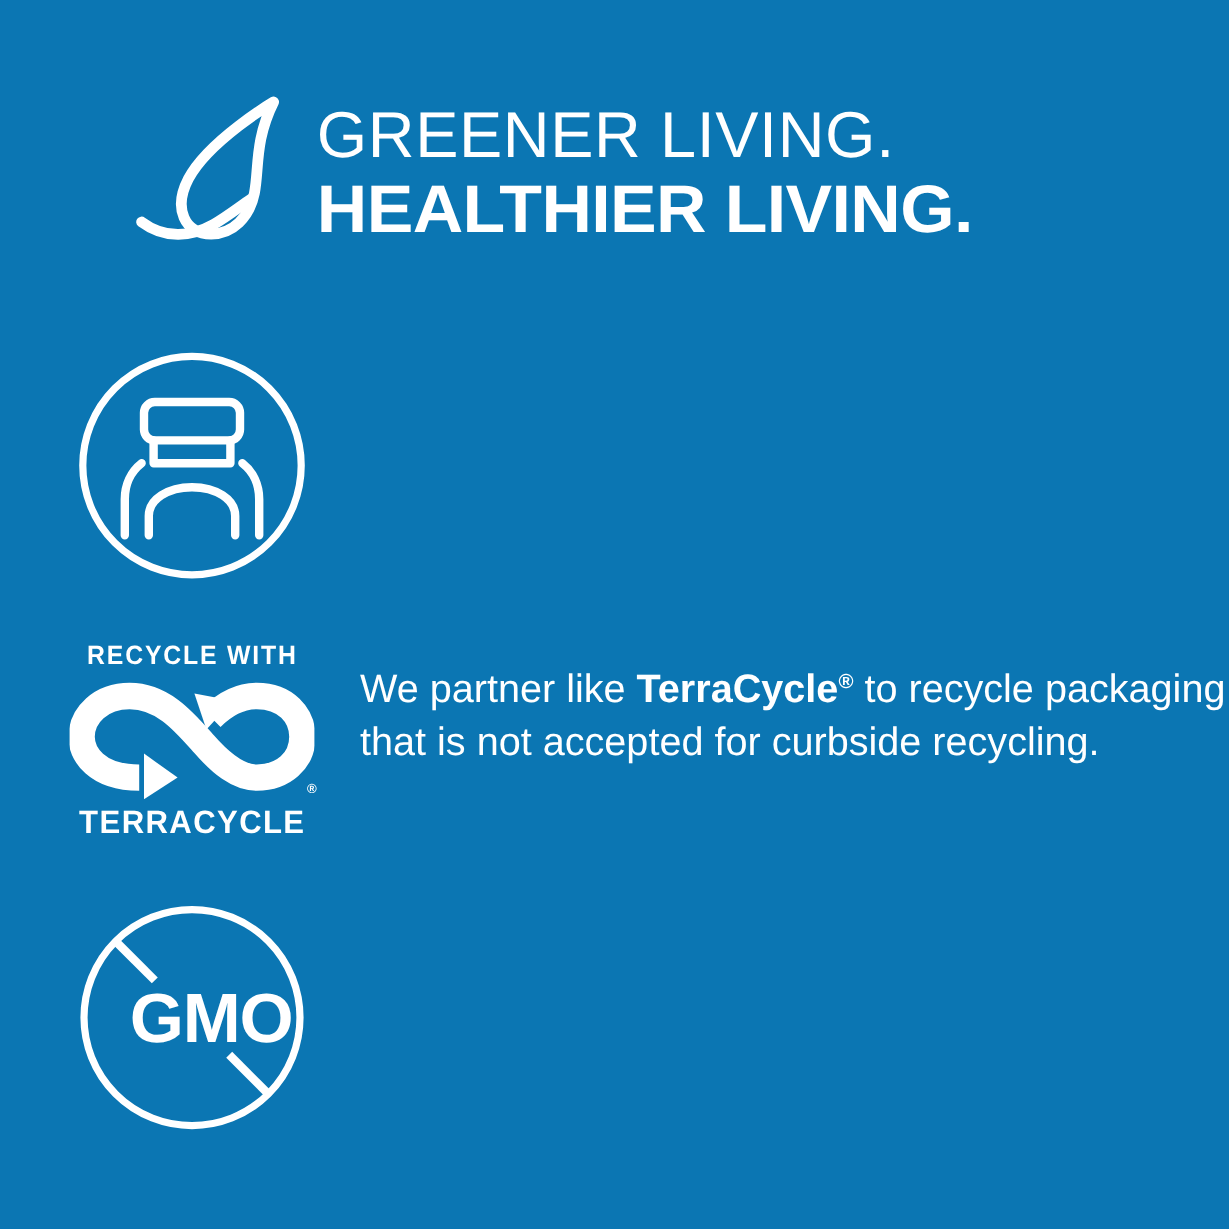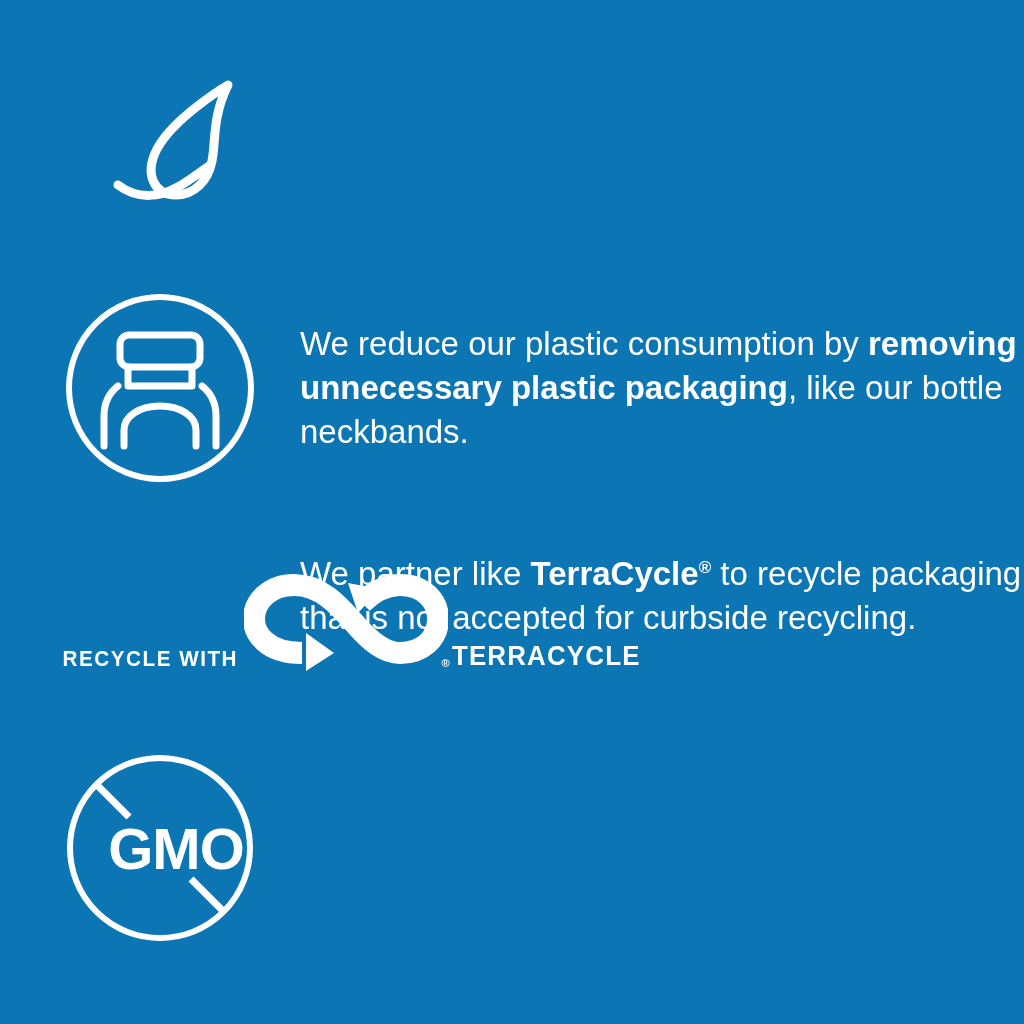--- a/index.html
+++ b/index.html
@@ -115,22 +115,22 @@
     line-height: 0;
   }
   .row-1 .text-cell { padding-top: 34px; }
   .row-2 .text-cell { padding-top: 30px; }
   .row-3 .text-cell { padding-top: 10px; }
 
   
   .tc-logo {
     width: 206px;
     display: flex;
-    flex-direction: row;
-    align-items: flex-end;
+    flex-direction: column;
+    align-items: center;
   }
   .tc-top {
     color: #ffffff;
     font-size: 22px;
     font-weight: bold;
     letter-spacing: 1.6px;
     line-height: 24px;
     transform: scaleX(0.94);
     white-space: nowrap;
     font-family: "Liberation Sans", sans-serif;
@@ -189,39 +189,38 @@
 
 <div class="poster">
 
   <div class="header">
     <svg class="leaf-logo" viewBox="0 0 150 150" aria-hidden="true">
       <g fill="none" stroke="#ffffff" stroke-width="9" stroke-linecap="round" stroke-linejoin="round">
         <path d="M120 12 C 120 12, 66 44, 49 76 C 36 101, 46 122, 68 122 C 86 122, 100 108, 104 88 C 108 68, 104 44, 120 12 Z"></path>
         <path d="M101 93 C 92 99, 82 107, 70 114 C 52 124, 30 127, 10 112"></path>
       </g>
     </svg>
+    <div class="header-text">
+      <div class="title-line1">GREENER LIVING.</div>
+      <div class="title-line2">HEALTHIER LIVING.</div>
+    </div>
   </div>
 
   <div class="row row-1">
     <div class="icon-cell row1-icon">
       <svg width="196" height="196" viewBox="0 0 196 196" aria-hidden="true">
         <circle cx="98" cy="98" r="91" fill="none" stroke="#ffffff" stroke-width="6"></circle>
         <g fill="none" stroke="#ffffff" stroke-width="7" stroke-linejoin="round" stroke-linecap="round">
           <rect x="58" y="45" width="80" height="32" rx="9"></rect>
           <path d="M66 77 L66 96 L130 96 L130 77"></path>
           <path d="M56 96 C 47 103, 42 114, 42 126 L42 156"></path>
           <path d="M140 96 C 149 103, 154 114, 154 126 L154 156"></path>
           <path d="M62 156 L62 140 C 62 126, 78 116, 98 116 C 118 116, 134 126, 134 140 L134 156"></path>
         </g>
       </svg>
-    </div>
-    <div class="text-cell">
-      <p class="para">
-        <span>We reduce our plastic consumption by </span><b>removing unnecessary plastic packaging</b><span>, like our bottle neckbands.</span>
-      </p>
     </div>
   </div>
 
   <div class="row row-2">
     <div class="icon-cell row2-icon">
       <div class="tc-logo">
         <div class="tc-top">RECYCLE WITH</div>
         <div class="tc-loop">
           <svg width="204" height="104" viewBox="0 0 204 104" aria-hidden="true">
             <g fill="none" stroke="#ffffff" stroke-width="22" stroke-linecap="butt">

